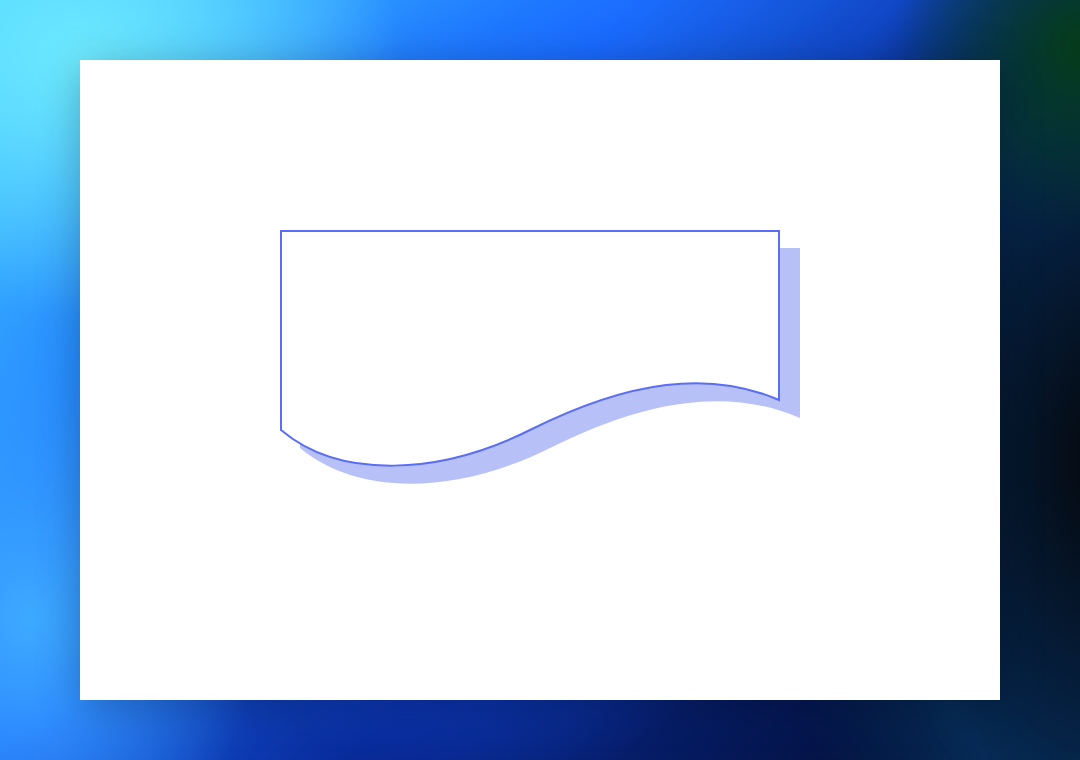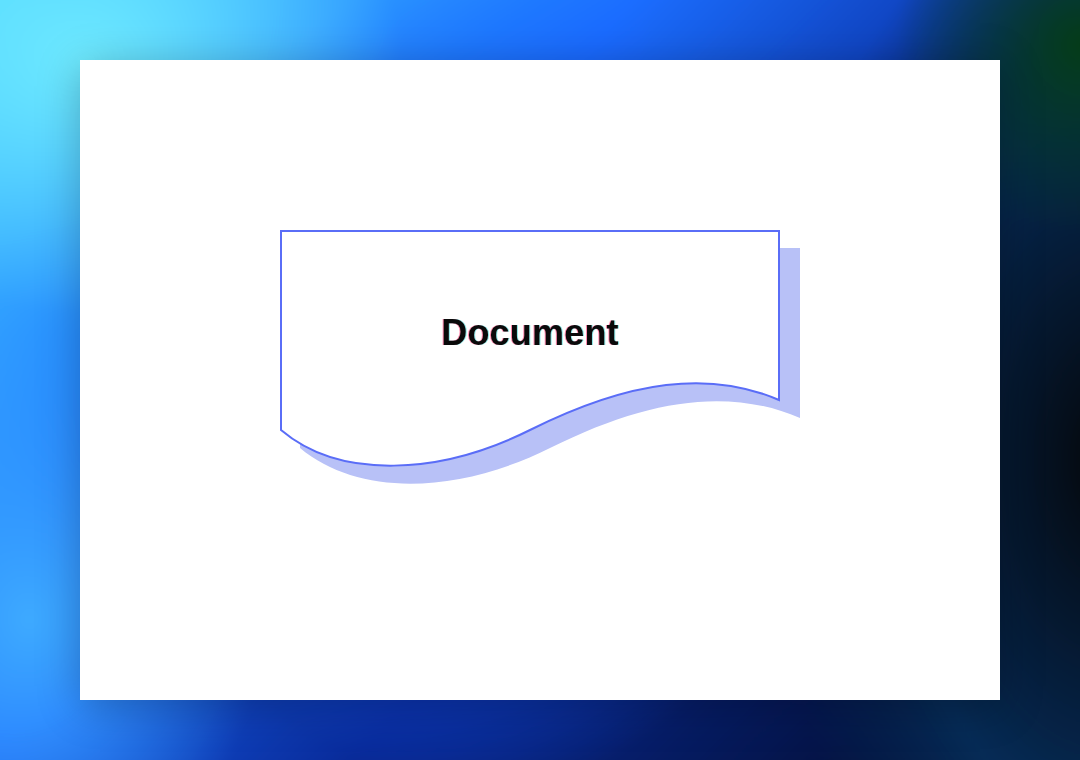--- a/index.html
+++ b/index.html
@@ -99,16 +99,15 @@
 
     <svg class="shape-main" viewBox="0 0 500 260" preserveAspectRatio="none">
       <path d="M 1 1
                L 499 1
                L 499 170
                C 430 140, 350 150, 250 200
                C 160 245, 60 250, 1 200
                Z" fill="#ffffff" stroke="#5a6df7" stroke-width="2"></path>
     </svg>
 
-    <div class="label">Document</div>
   </div>
 
 </div>
 
 </body></html>

